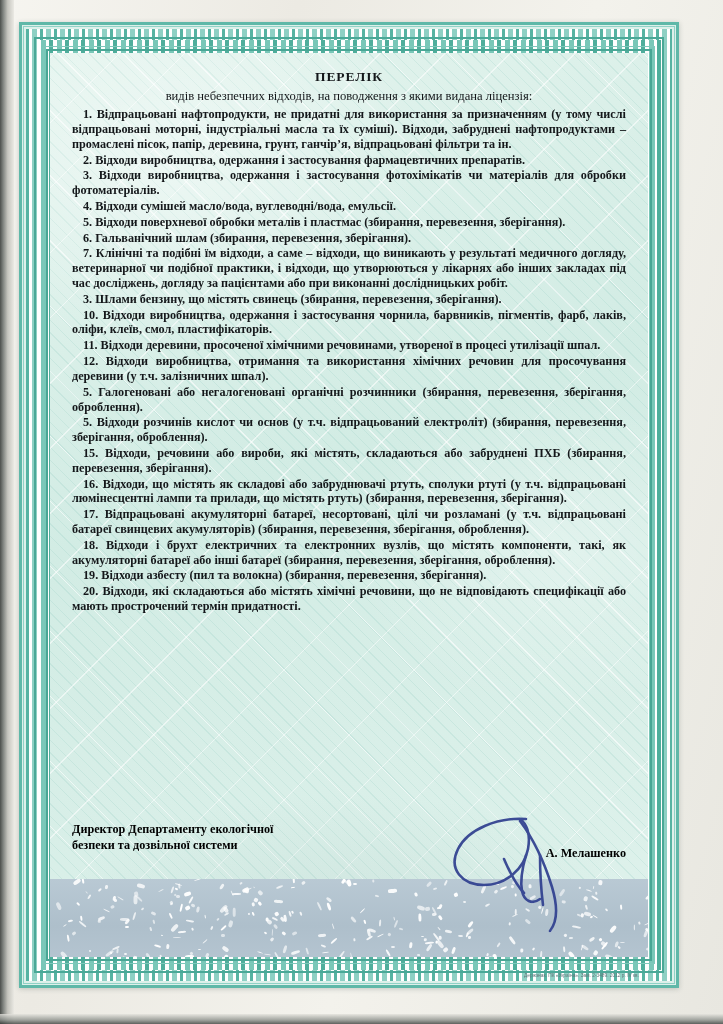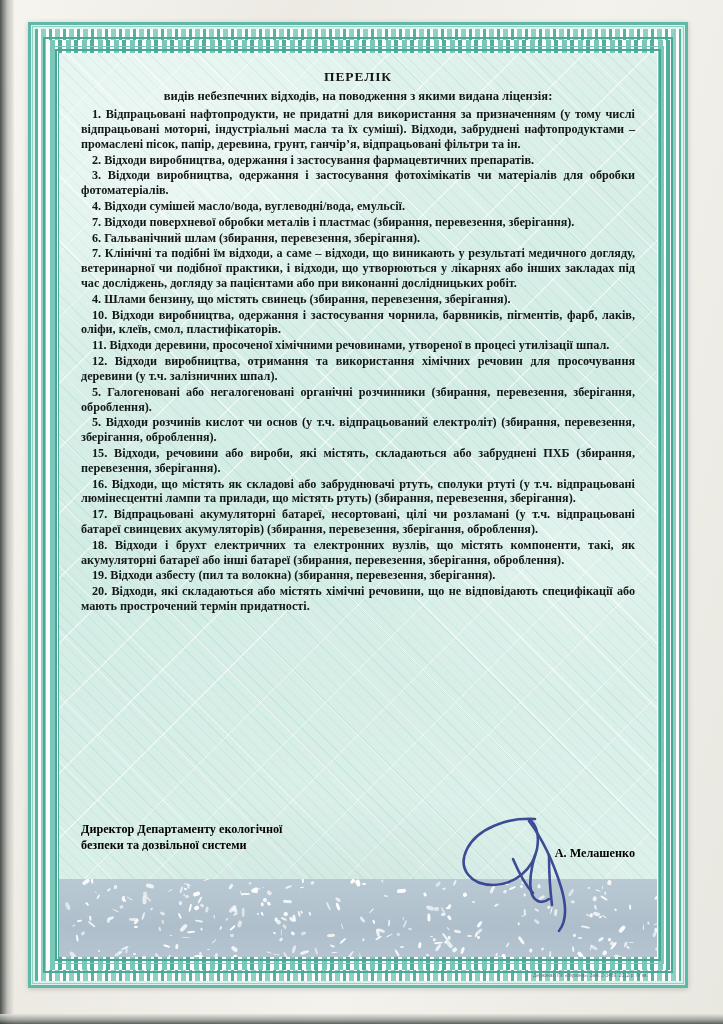--- a/index.html
+++ b/index.html
@@ -25,21 +25,21 @@
   }
   #scan-edge-bottom{
     position:absolute;left:0;bottom:0;width:100%;height:10px;
     background:linear-gradient(0deg,#3a3e3b 0%,#8d918c 40%,#e4e3dd 100%);
     opacity:.8;
   }
 
   
   #blank{
     position:absolute;
-    left:28px;top:22px;width:660px;height:966px;
+    left:19px;top:22px;width:660px;height:966px;
     background:#ddf0ea;
     box-shadow:0 1px 5px rgba(40,60,55,.22);
   }
 
   
   .ring{position:absolute;pointer-events:none;}
   #ring1{inset:0;border:3px solid #5fb8a8;}
   #ring2{inset:4px;border:1px solid #8fd2c6;}
   #ring3{inset:7px;
     border:7px solid transparent;
@@ -115,21 +115,21 @@
   }
   #doc-title{
     text-align:center;
     font-weight:bold;
     font-size:13.5px;
     letter-spacing:.9px;
     margin:0 0 4px 0;
   }
   #doc-subtitle{
     text-align:center;
-    font-weight:bold;
+    font-weight:normal;
     font-size:12.6px;
     margin:0 0 3px 0;
     line-height:1.2;
   }
   .item{
     font-weight:bold;
     font-size:12.2px;
     line-height:1.215;
     text-align:justify;
     text-justify:inter-word;
@@ -450,24 +450,24 @@
         </div>
 
       <div id="content">
         <div id="doc-title">ПЕРЕЛІК</div>
         <div id="doc-subtitle">видів небезпечних відходів, на поводження з якими видана ліцензія:</div>
         <div id="items-container">
             <p class="item">1. Відпрацьовані нафтопродукти, не придатні для використання за призначенням (у тому числі відпрацьовані моторні, індустріальні масла та їх суміші). Відходи, забруднені нафтопродуктами – промаслені пісок, папір, деревина, грунт, ганчір’я, відпрацьовані фільтри та ін.</p>
             <p class="item">2. Відходи виробництва, одержання і застосування фармацевтичних препаратів.</p>
             <p class="item">3. Відходи виробництва, одержання і застосування фотохімікатів чи матеріалів для обробки фотоматеріалів.</p>
             <p class="item">4. Відходи сумішей масло/вода, вуглеводні/вода, емульсії.</p>
-            <p class="item">7. Відходи поверхневої обробки металів і пластмас (збирання, перевезення, зберігання).</p>
+            <p class="item">5. Відходи поверхневої обробки металів і пластмас (збирання, перевезення, зберігання).</p>
             <p class="item">6. Гальванічний шлам (збирання, перевезення, зберігання).</p>
             <p class="item">7. Клінічні та подібні їм відходи, а саме – відходи, що виникають у результаті медичного догляду, ветеринарної чи подібної практики, і відходи, що утворюються у лікарнях або інших закладах під час досліджень, догляду за пацієнтами або при виконанні дослідницьких робіт.</p>
-            <p class="item">4. Шлами бензину, що містять свинець (збирання, перевезення, зберігання).</p>
+            <p class="item">3. Шлами бензину, що містять свинець (збирання, перевезення, зберігання).</p>
             <p class="item">10. Відходи виробництва, одержання і застосування чорнила, барвників, пігментів, фарб, лаків, оліфи, клеїв, смол, пластифікаторів.</p>
             <p class="item">11. Відходи деревини, просоченої хімічними речовинами, утвореної в процесі утилізації шпал.</p>
             <p class="item">12. Відходи виробництва, отримання та використання хімічних речовин для просочування деревини (у т.ч. залізничних шпал).</p>
             <p class="item">5. Галогеновані або негалогеновані органічні розчинники (збирання, перевезення, зберігання, оброблення).</p>
             <p class="item">5. Відходи розчинів кислот чи основ (у т.ч. відпрацьований електроліт) (збирання, перевезення, зберігання, оброблення).</p>
             <p class="item">15. Відходи, речовини або вироби, які містять, складаються або забруднені ПХБ (збирання, перевезення, зберігання).</p>
             <p class="item">16. Відходи, що містять як складові або забруднювачі ртуть, сполуки ртуті (у т.ч. відпрацьовані люмінесцентні лампи та прилади, що містять ртуть) (збирання, перевезення, зберігання).</p>
             <p class="item">17. Відпрацьовані акумуляторні батареї, несортовані, цілі чи розламані (у т.ч. відпрацьовані батареї свинцевих акумуляторів) (збирання, перевезення, зберігання, оброблення).</p>
             <p class="item">18. Відходи і брухт електричних та електронних вузлів, що містять компоненти, такі, як акумуляторні батареї або інші батареї (збирання, перевезення, зберігання, оброблення).</p>
             <p class="item">19. Відходи азбесту (пил та волокна) (збирання, перевезення, зберігання).</p>

